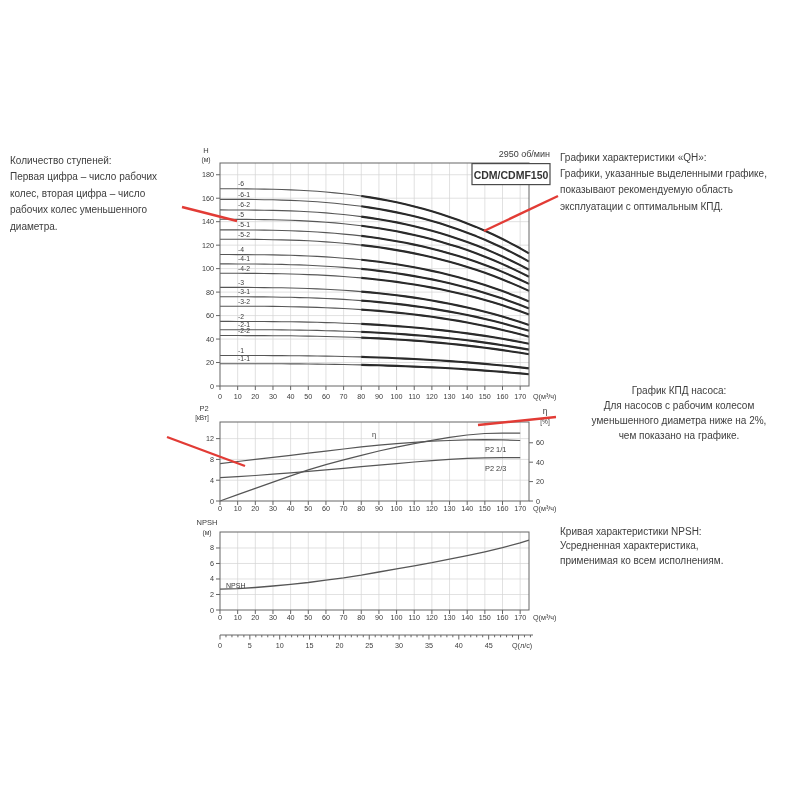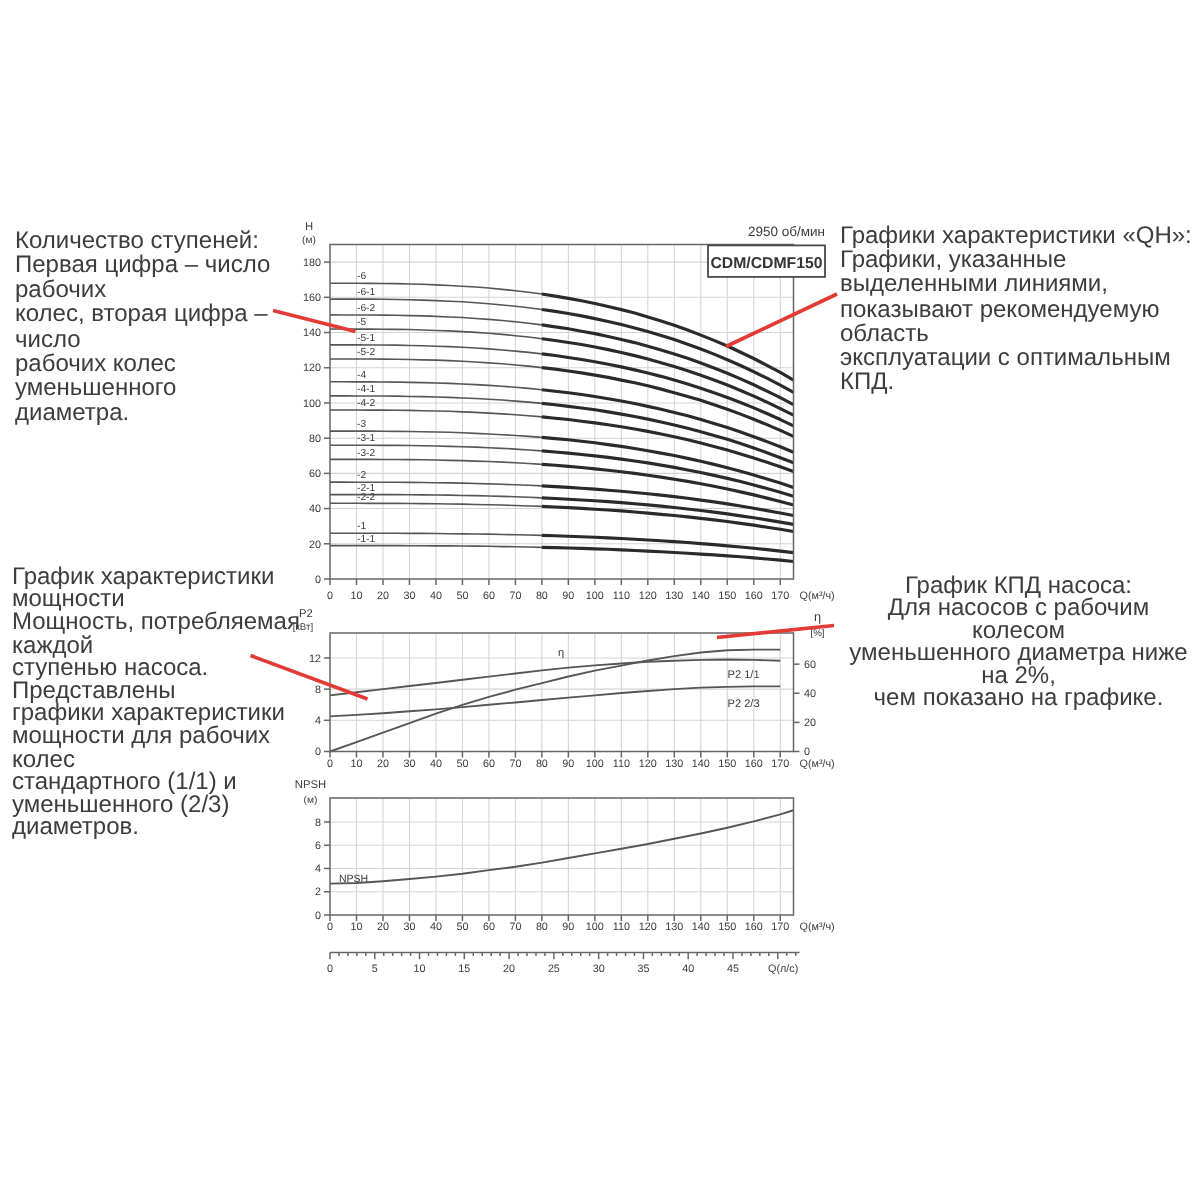--- a/index.html
+++ b/index.html
@@ -1,50 +1,46 @@
 <!DOCTYPE html>
 <html><head>
 <meta charset="utf-8">
 <style>
   html,body{margin:0;padding:0;background:#fff;}
   .page{position:relative;width:800px;height:800px;background:#ffffff;overflow:hidden;
         font-family:"Liberation Sans","DejaVu Sans",sans-serif;}
-  .annot{position:absolute;color:#3d3d3d;font-size:16px;white-space:pre-line;}
+  .annot{position:absolute;color:#3d3d3d;font-size:10px;white-space:pre-line;}
   #an-stages{left:10px;top:153px;width:200px;line-height:16.4px;}
   #an-power{left:8px;top:377px;width:205px;line-height:15.2px;}
   #an-qh{left:560px;top:150px;width:238px;line-height:16.2px;}
   #an-kpd{left:560px;top:383px;width:238px;line-height:15px;text-align:center;}
   #an-npsh{left:560px;top:525px;width:238px;line-height:14.3px;}
   svg{position:absolute;left:0;top:0;}
   svg text{font-family:"Liberation Sans","DejaVu Sans",sans-serif;}
 </style>
 </head>
 <body>
 
 <div class="page">
   <div class="annot" id="an-stages">Количество ступеней:
 Первая цифра – число рабочих
 колес, вторая цифра – число
 рабочих колес уменьшенного
 диаметра.</div>
-  <div class="annot" id="an-power">График характеристики мощности
-Мощность, потребляемая каждой
-ступенью насоса. Представлены
-графики характеристики
-мощности для рабочих колес
-стандартного (1/1) и
-уменьшенного (2/3) диаметров.</div>
   <div class="annot" id="an-qh">Графики характеристики «QH»:
-Графики, указанные выделенными линиями,
+Графики, указанные выделенными графике,
 показывают рекомендуемую область
 эксплуатации с оптимальным КПД.</div>
   <div class="annot" id="an-kpd">График КПД насоса:
 Для насосов с рабочим колесом
 уменьшенного диаметра ниже на 2%,
 чем показано на графике.</div>
+  <div class="annot" id="an-npsh">Кривая характеристики NPSH:
+Усредненная характеристика,
+применимая ко всем исполнениям.</div>
   <svg id="charts-svg" width="800" height="800" viewBox="0 0 800 800">
       <g>
         <line x1="237.65714285714284" y1="163" x2="237.65714285714284" y2="386" stroke="#d4d4d4" stroke-width="0.7"></line>
         <line x1="255.31428571428572" y1="163" x2="255.31428571428572" y2="386" stroke="#d4d4d4" stroke-width="0.7"></line>
         <line x1="272.9714285714286" y1="163" x2="272.9714285714286" y2="386" stroke="#d4d4d4" stroke-width="0.7"></line>
         <line x1="290.62857142857143" y1="163" x2="290.62857142857143" y2="386" stroke="#d4d4d4" stroke-width="0.7"></line>
         <line x1="308.2857142857143" y1="163" x2="308.2857142857143" y2="386" stroke="#d4d4d4" stroke-width="0.7"></line>
         <line x1="325.9428571428572" y1="163" x2="325.9428571428572" y2="386" stroke="#d4d4d4" stroke-width="0.7"></line>
         <line x1="343.6" y1="163" x2="343.6" y2="386" stroke="#d4d4d4" stroke-width="0.7"></line>
         <line x1="361.25714285714287" y1="163" x2="361.25714285714287" y2="386" stroke="#d4d4d4" stroke-width="0.7"></line>

